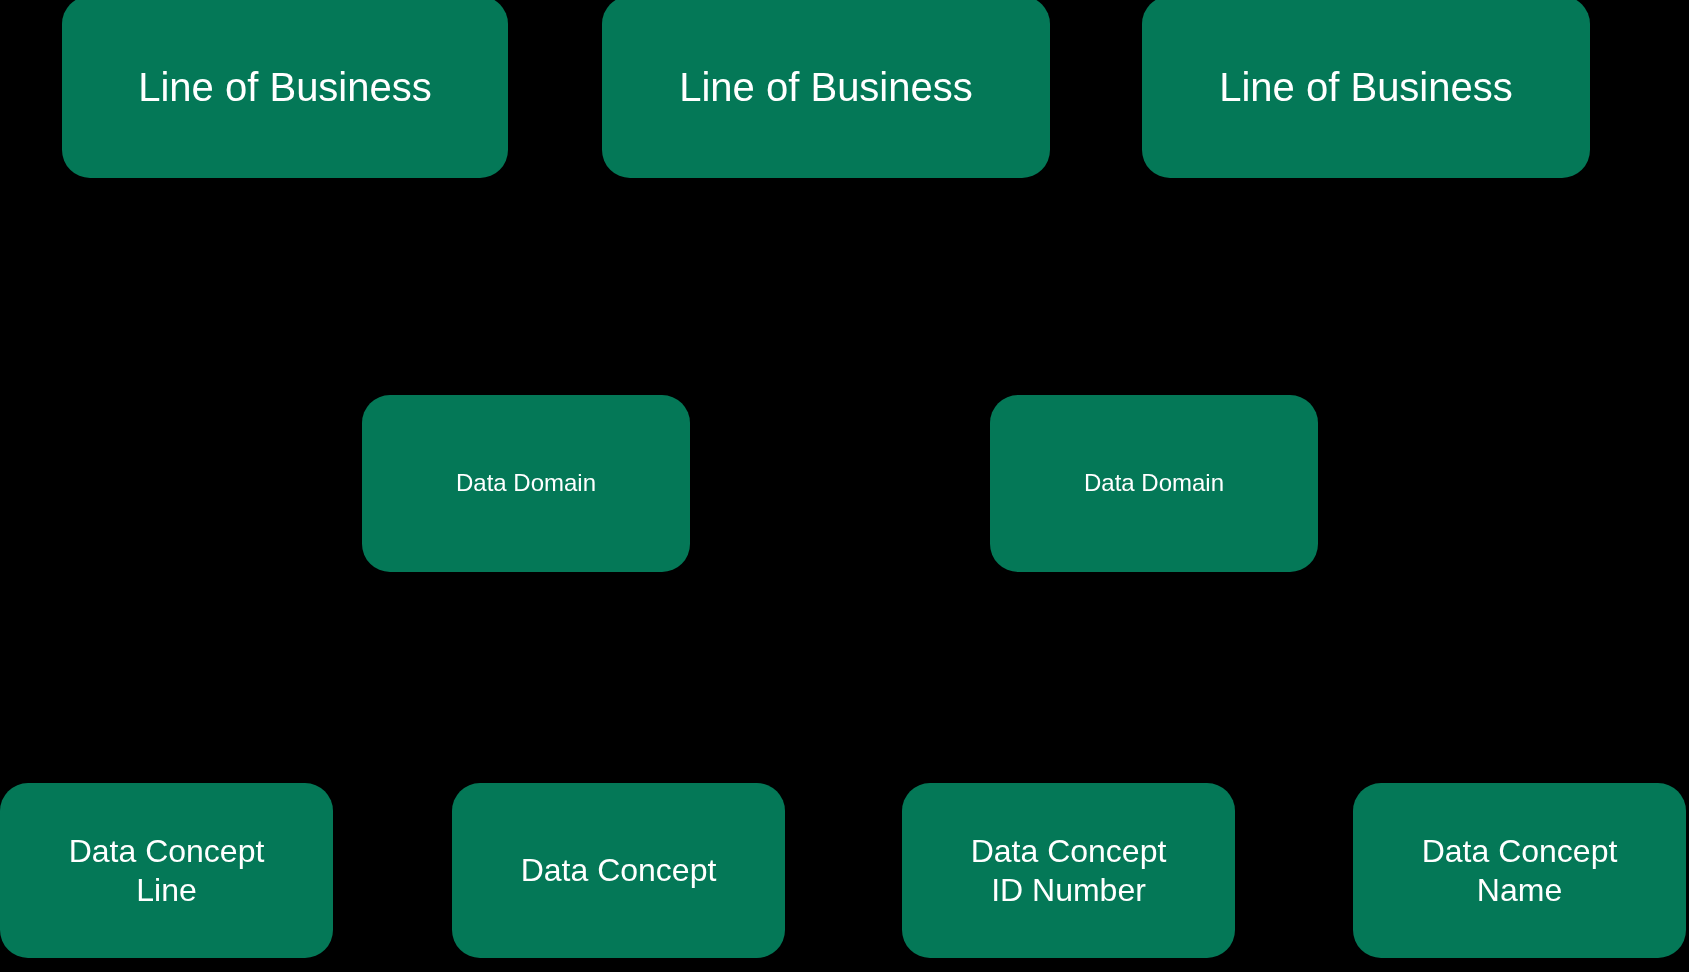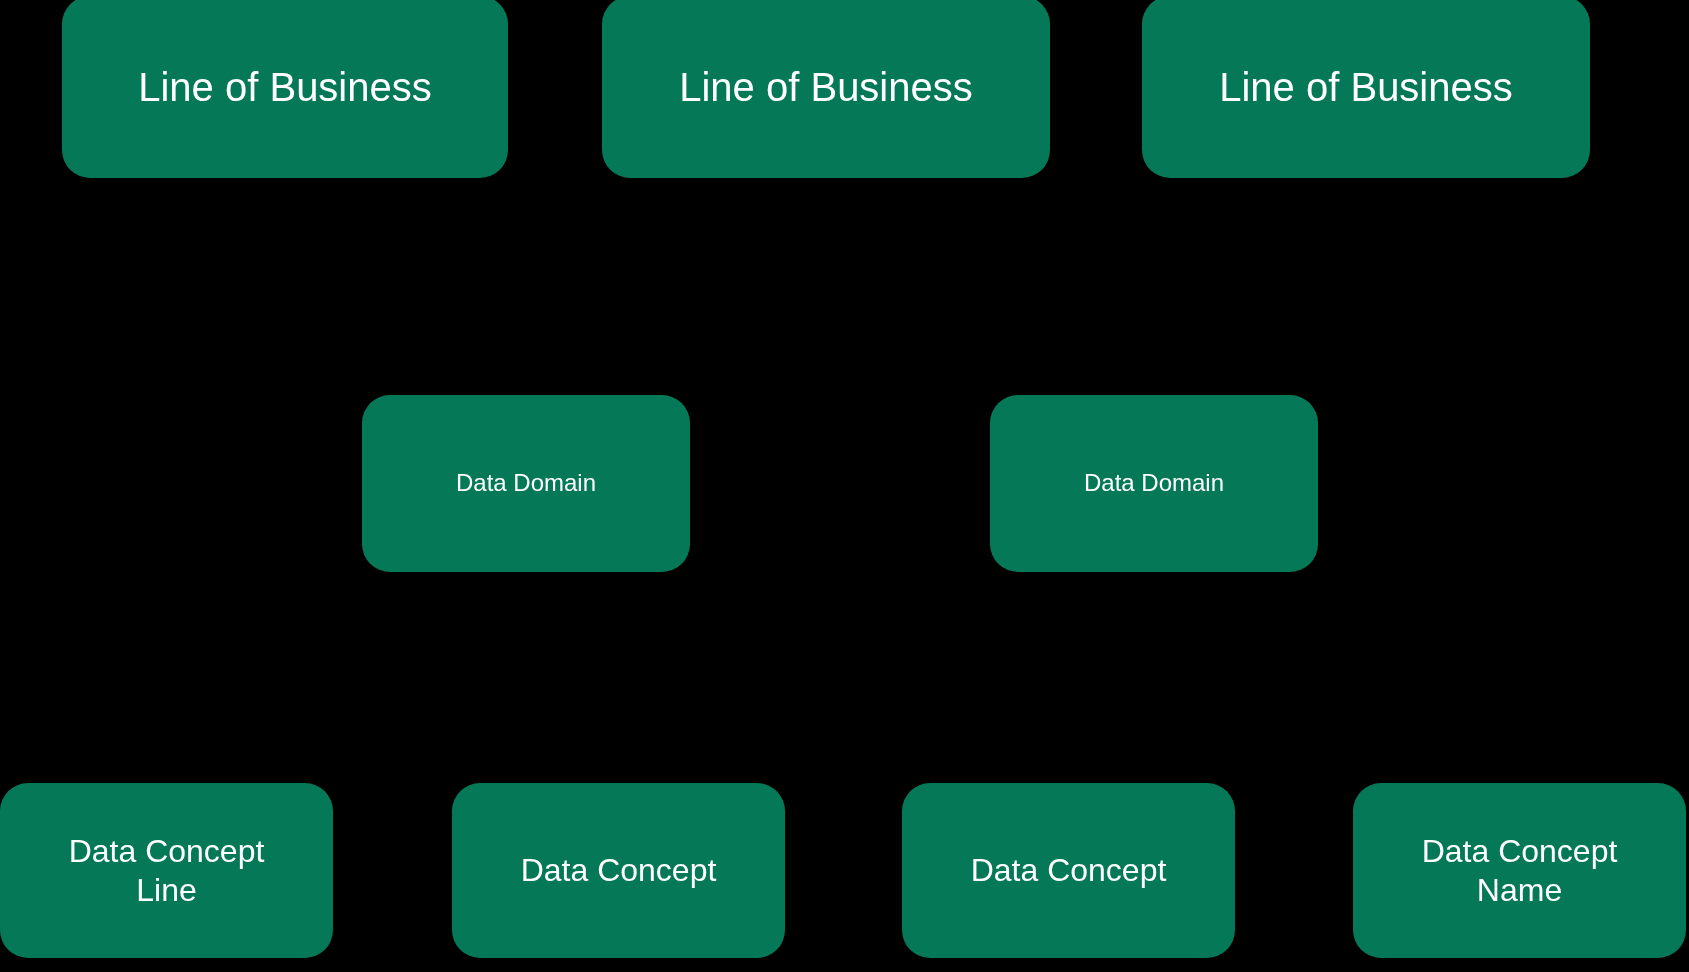--- a/index.html
+++ b/index.html
@@ -80,20 +80,21 @@
     <span class="l1">Data Concept</span>
     <span class="l2">Line</span>
   </div>
 
   <div class="node row-concept" style="left:452px; top:783px; width:333px; height:175px;">
     <span class="l1">Data Concept</span>
   </div>
 
   <div class="node row-concept" style="left:902px; top:783px; width:333px; height:175px;">
     <span class="l1">Data Concept</span>
+    <span class="l2">ID Number</span>
   </div>
 
   <div class="node row-concept" style="left:1353px; top:783px; width:333px; height:175px;">
     <span class="l1">Data Concept</span>
     <span class="l2">Name</span>
   </div>
 
 </div>
 
 </body></html>

